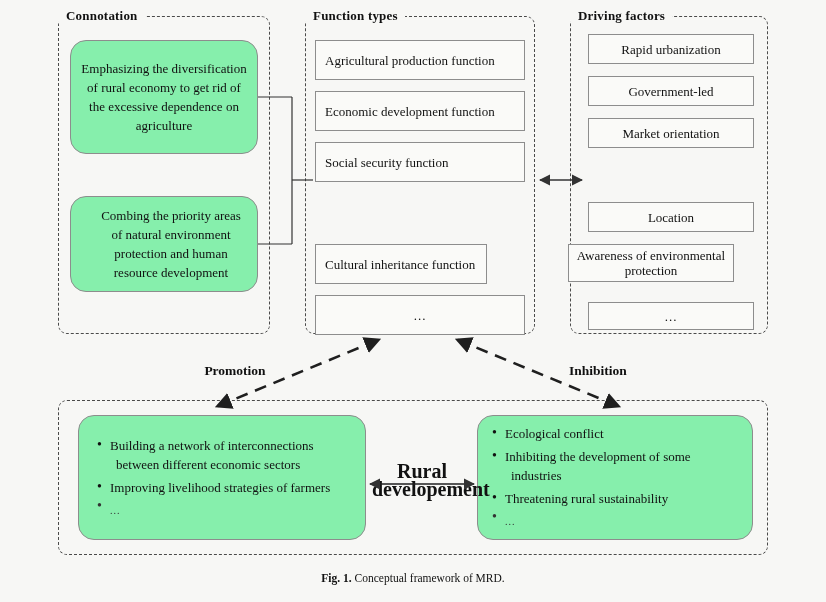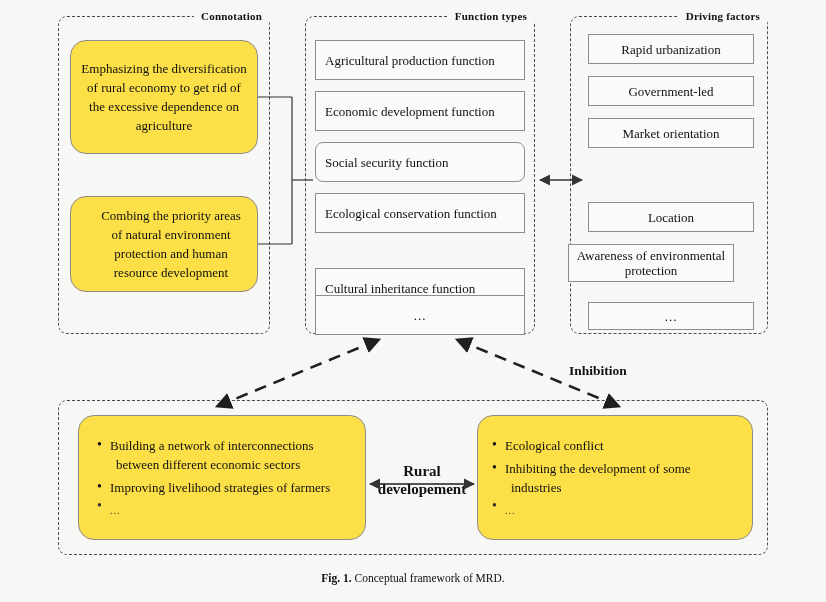--- a/index.html
+++ b/index.html
@@ -27,23 +27,23 @@
     border: 1.4px dashed #4a4a4a;
     border-radius: 9px;
     background: transparent;
     box-sizing: border-box;
   }
   .group-title {
     position: absolute;
     top: -11px;
     left: 0;
     width: 100%;
-    text-align: right;
+    text-align: left;
     font-weight: bold;
-    font-size: 11px;
+    font-size: 13px;
     line-height: 20px;
     letter-spacing: 0.2px;
   }
   .group-title span {
     background: #f7f7f5;
     padding: 0 7px;
     display: inline-block;
   }
 
   
@@ -74,21 +74,21 @@
     font-size: 13px;
     letter-spacing: 1px;
   }
 
   
   .round-box {
     position: absolute;
     box-sizing: border-box;
     border: 1.1px solid #8d8d8d;
     border-radius: 16px;
-    background: #fde047;
+    background: #86efac;
     font-size: 13px;
     line-height: 19px;
     display: flex;
     align-items: center;
     justify-content: center;
     text-align: center;
     padding: 6px 10px;
     color: #111;
   }
   .round-box.bullets {
@@ -141,21 +141,21 @@
     position: absolute;
     font-weight: bold;
     font-size: 13.5px;
     line-height: 17px;
     text-align: center;
     color: #111;
   }
   .center-label {
     position: absolute;
     font-weight: bold;
-    font-size: 15px;
+    font-size: 20px;
     line-height: 18px;
     text-align: center;
     color: #111;
   }
   .caption {
     position: absolute;
     left: 0;
     width: 826px;
     text-align: center;
     font-size: 11.5px;
@@ -184,27 +184,24 @@
     <div class="group-title">
       <span>Function types</span>
     </div>
   </div>
   <div class="item-box left-text" style="left:315px; top:40px; width:210px; height:40px;">
     <span class="inner">Agricultural production function</span>
   </div>
   <div class="item-box left-text" style="left:315px; top:91px; width:210px; height:40px;">
     <span class="inner">Economic development function</span>
   </div>
-  <div class="item-box left-text" style="left:315px; top:142px; width:210px; height:40px;border-radius:8px;">
+  <div class="item-box left-text" style="left:315px; top:142px; width:210px; height:40px;">
     <span class="inner">Social security function</span>
   </div>
-  <div class="item-box left-text" style="left:315px; top:193px; width:210px; height:40px;">
-    <span class="inner">Ecological conservation function</span>
-  </div>
-  <div class="item-box left-text" style="left:315px; top:244px; width:210px; height:40px;margin-top:24px;">
+  <div class="item-box left-text" style="left:315px; top:244px; width:172px; height:40px;">
     <span class="inner">Cultural inheritance function</span>
   </div>
   <div class="item-box center-text ellipsis-box" style="left:315px; top:295px; width:210px; height:40px;">
     <span class="inner">...</span>
   </div>
 
   <div class="group-box" style="left:570px; top:16px; width:198px; height:318px;">
     <div class="group-title">
       <span>Driving factors</span>
     </div>
@@ -235,24 +232,28 @@
       <li>Building a network of interconnections<span class="cont-indent">between different economic sectors</span></li>
       <li>Improving livelihood strategies of farmers</li>
       <li class="dots">...</li>
     </ul>
   </div>
 
   <div class="round-box bullets" style="left:477px; top:415px; width:276px; height:125px;">
     <ul class="bullet-list">
       <li>Ecological conflict</li>
       <li>Inhibiting the development of some<span class="cont-indent">industries</span></li>
+      <li>Threatening rural sustainability</li>
       <li class="dots">...</li>
     </ul>
   </div>
 
+  <div class="flow-label" style="left:175px; top:362px; width:120px;">
+    <span>Promotion</span>
+  </div>
   <div class="flow-label" style="left:538px; top:362px; width:120px;">
     <span>Inhibition</span>
   </div>
   <div class="center-label" style="left:372px; top:462px; width:100px;">
     <div>Rural</div>
     <div>developement</div>
   </div>
 
   <svg class="svg-layer" viewBox="0 0 826 602">
     <defs>

